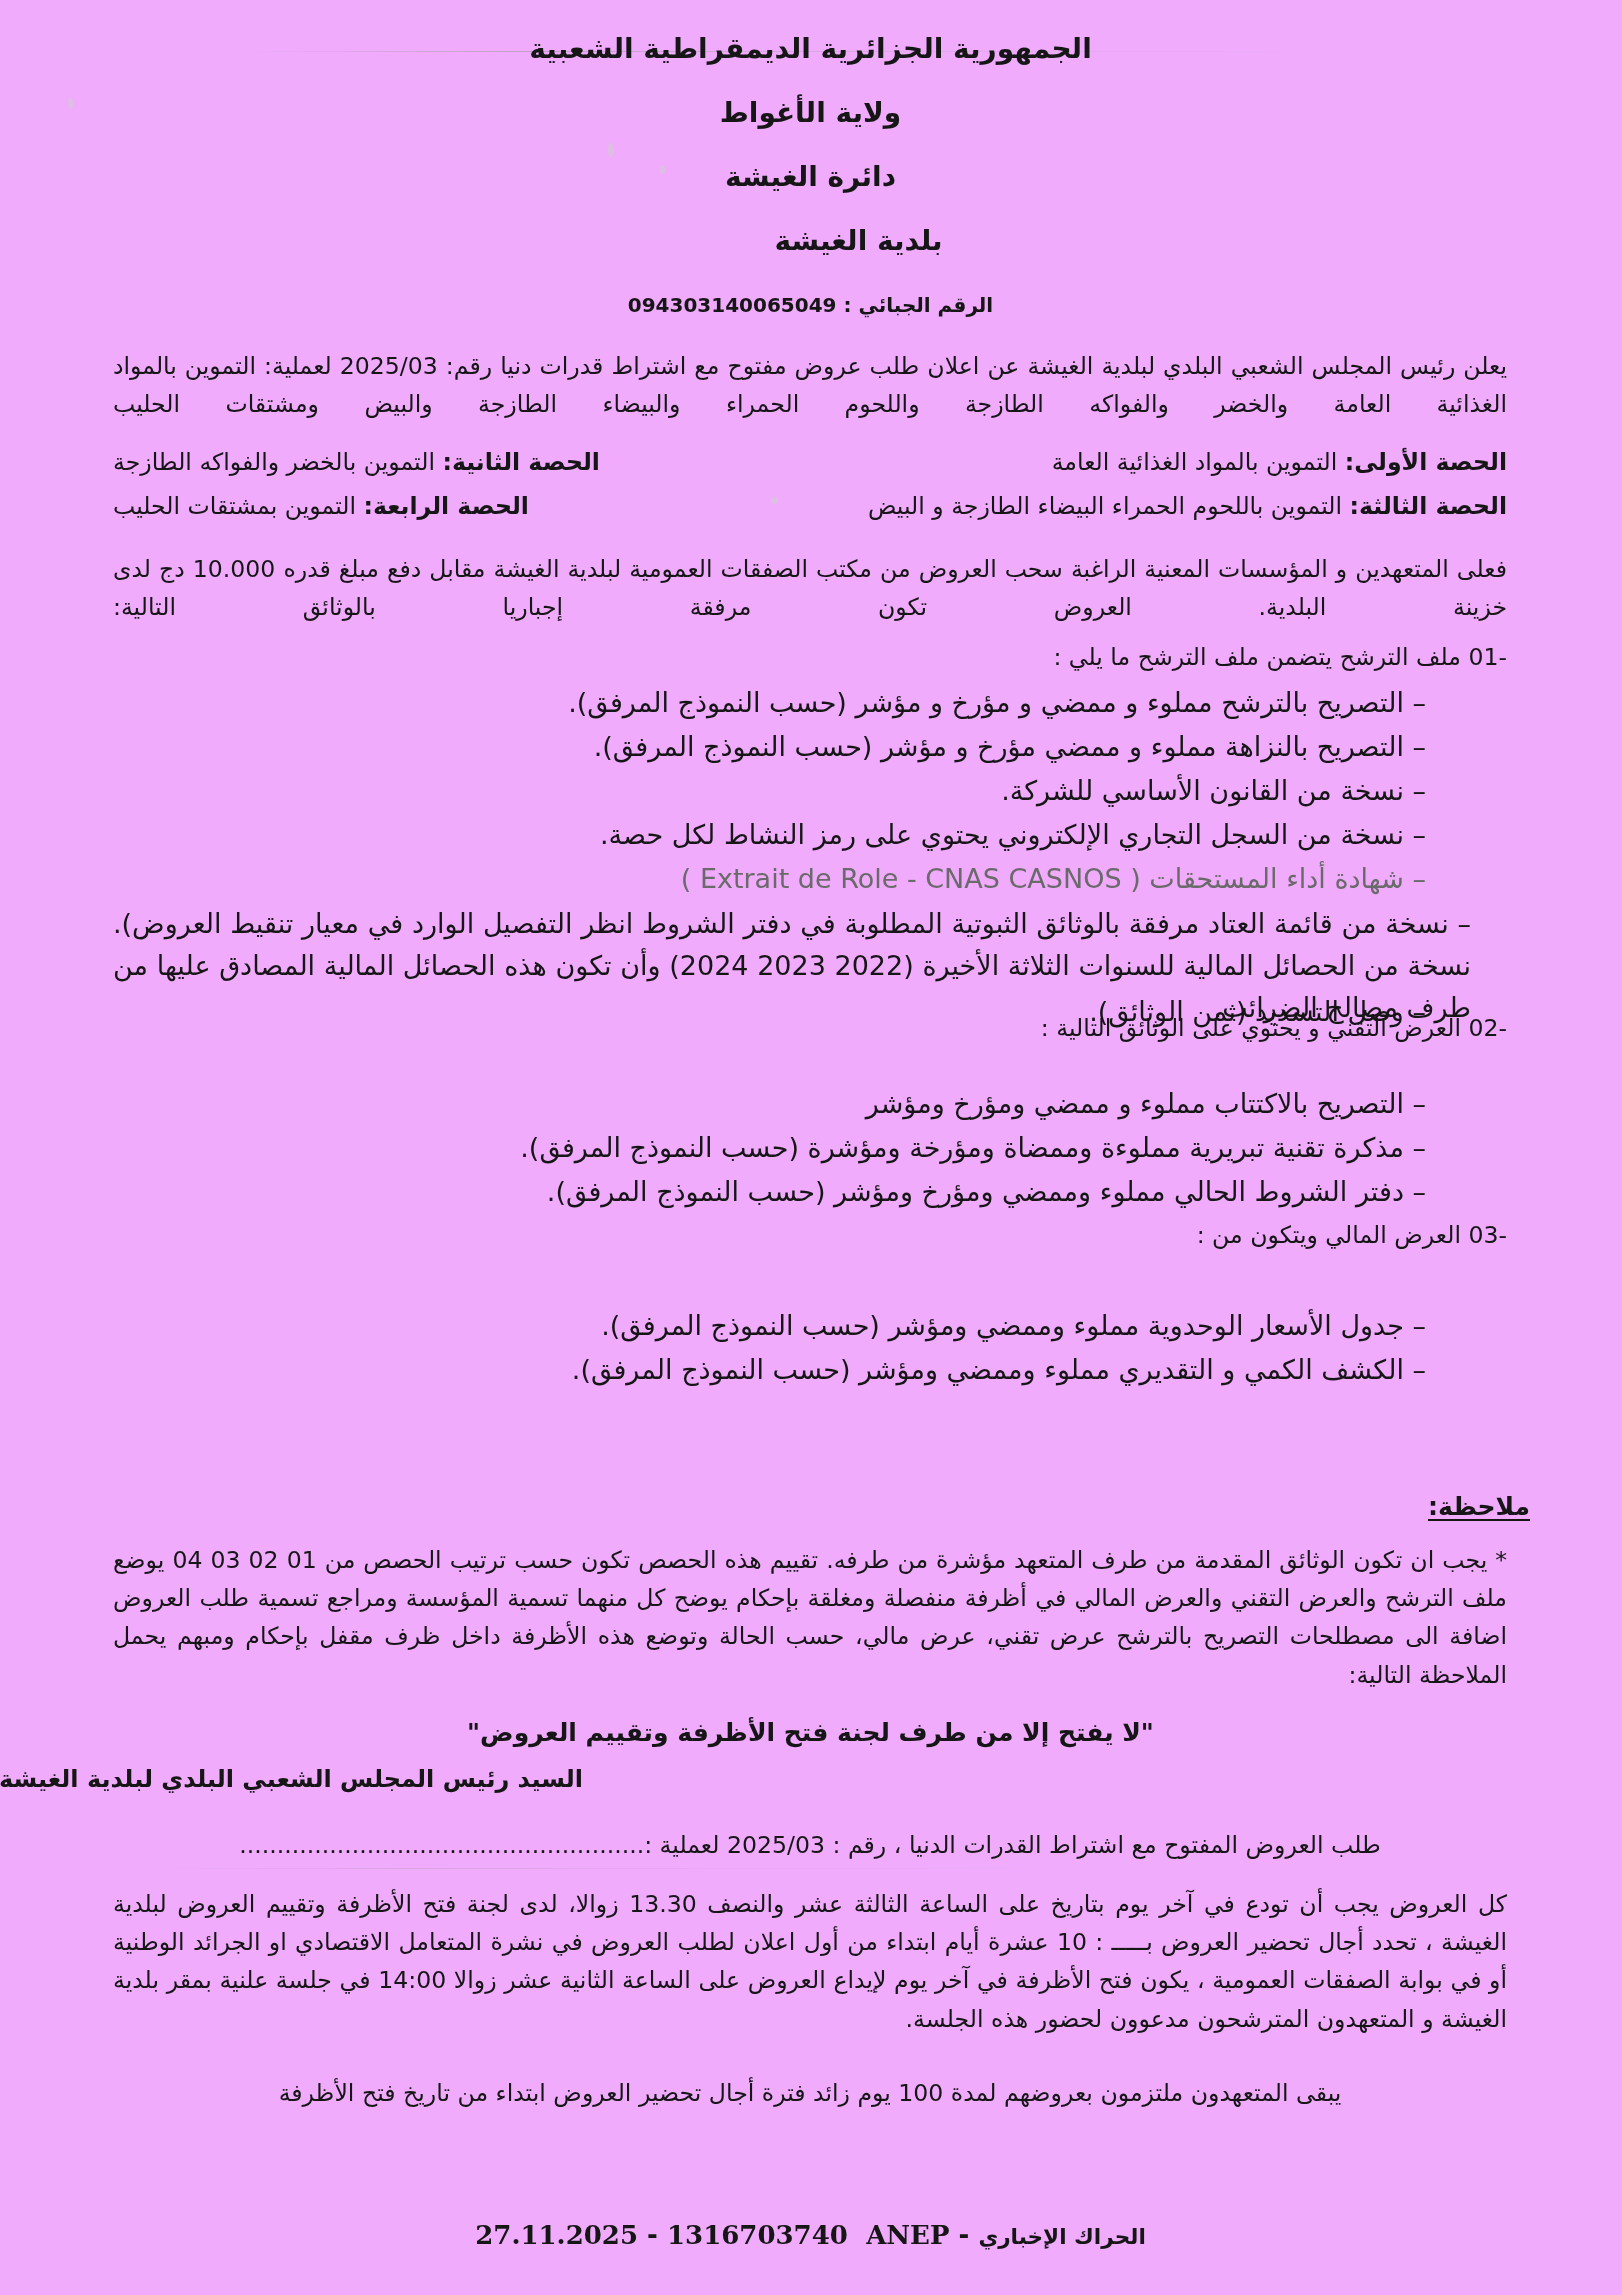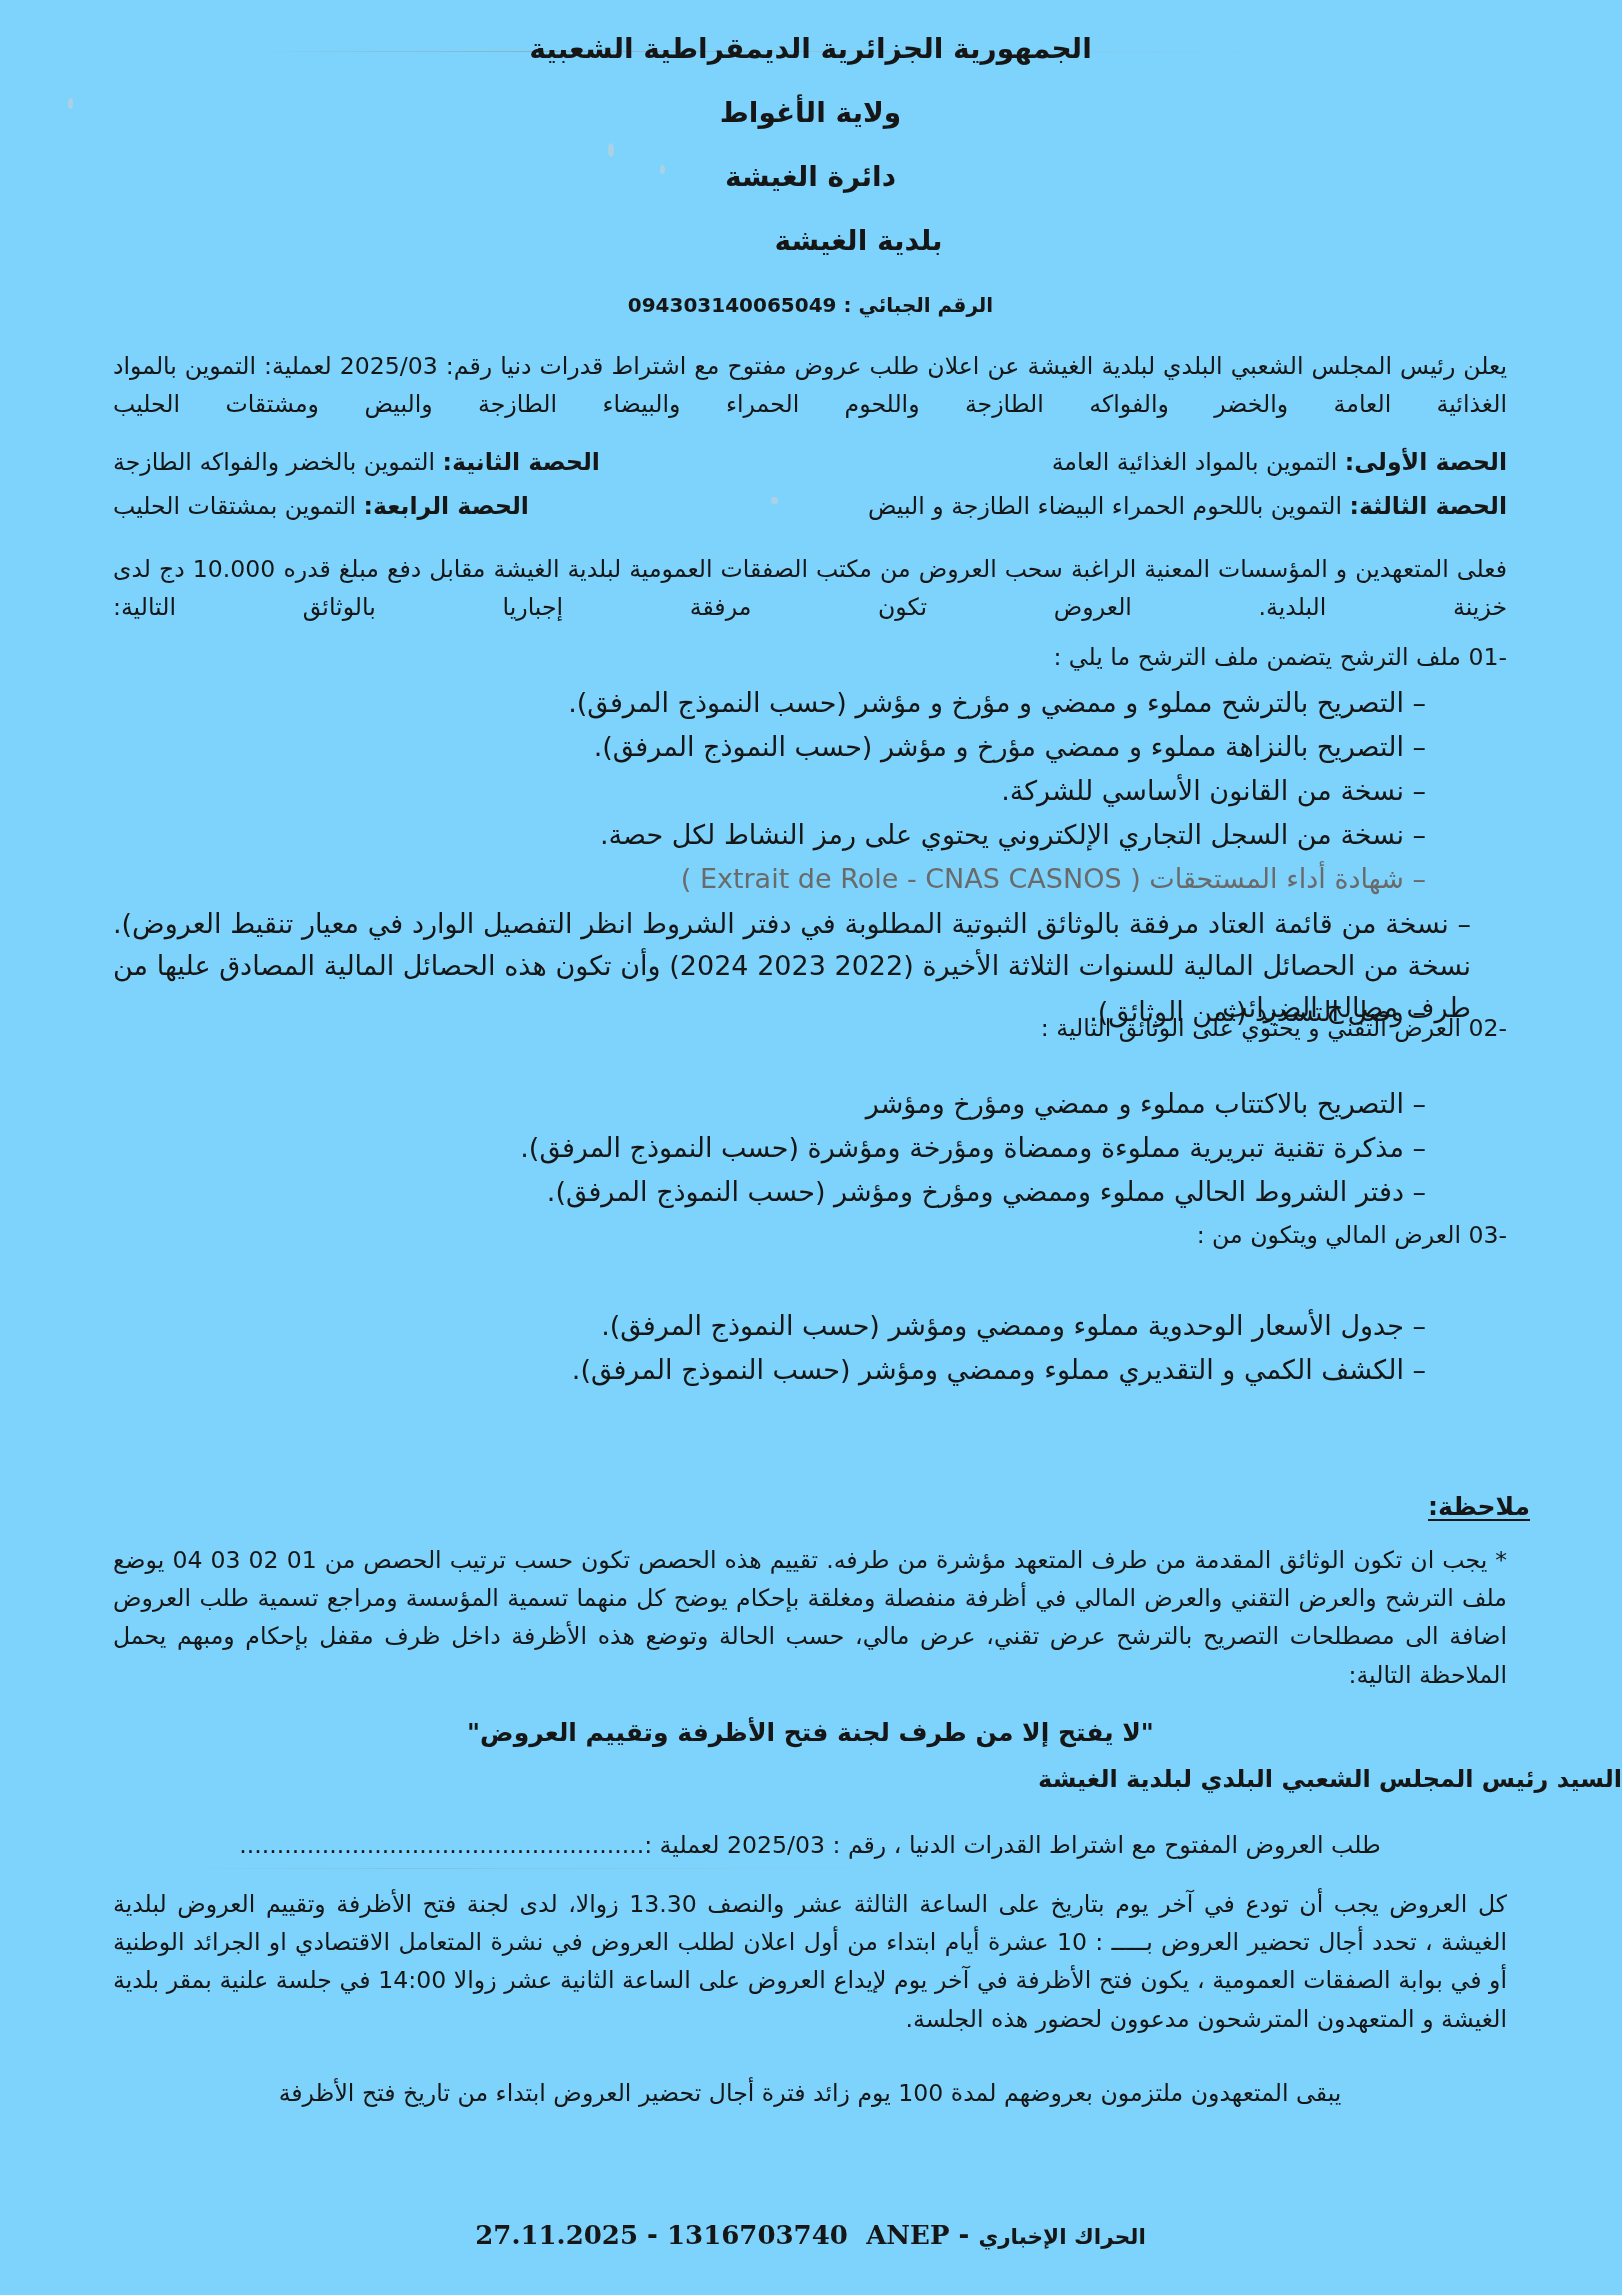--- a/index.html
+++ b/index.html
@@ -5,21 +5,21 @@
 <style>
   html, body {
     margin: 0;
     padding: 0;
     background: #ffffff;
   }
   .page {
     position: relative;
     width: 1623px;
     height: 2295px;
-    background: #7dd3fc;
+    background: #f0abfc;
     overflow: hidden;
     font-family: "DejaVu Sans", "Liberation Sans", sans-serif;
     color: #161616;
     direction: rtl;
   }
   
   .scan-speck {
     position: absolute;
     background: #cfcfcf;
     opacity: .55;
@@ -87,21 +87,21 @@
     text-underline-offset: 3.9px;
   }
   .quote-line {
     font-size: 25px;
     font-weight: bold;
     text-align: center;
   }
   .sign-line {
     font-size: 24px;
     font-weight: bold;
-    text-align: right;
+    text-align: left;
   }
   .footer {
     position: absolute;
     left: 0;
     right: 0;
     text-align: center;
     font-size: 26px;
     font-weight: bold;
     font-family: "DejaVu Sans", "Liberation Sans", sans-serif;
   }

